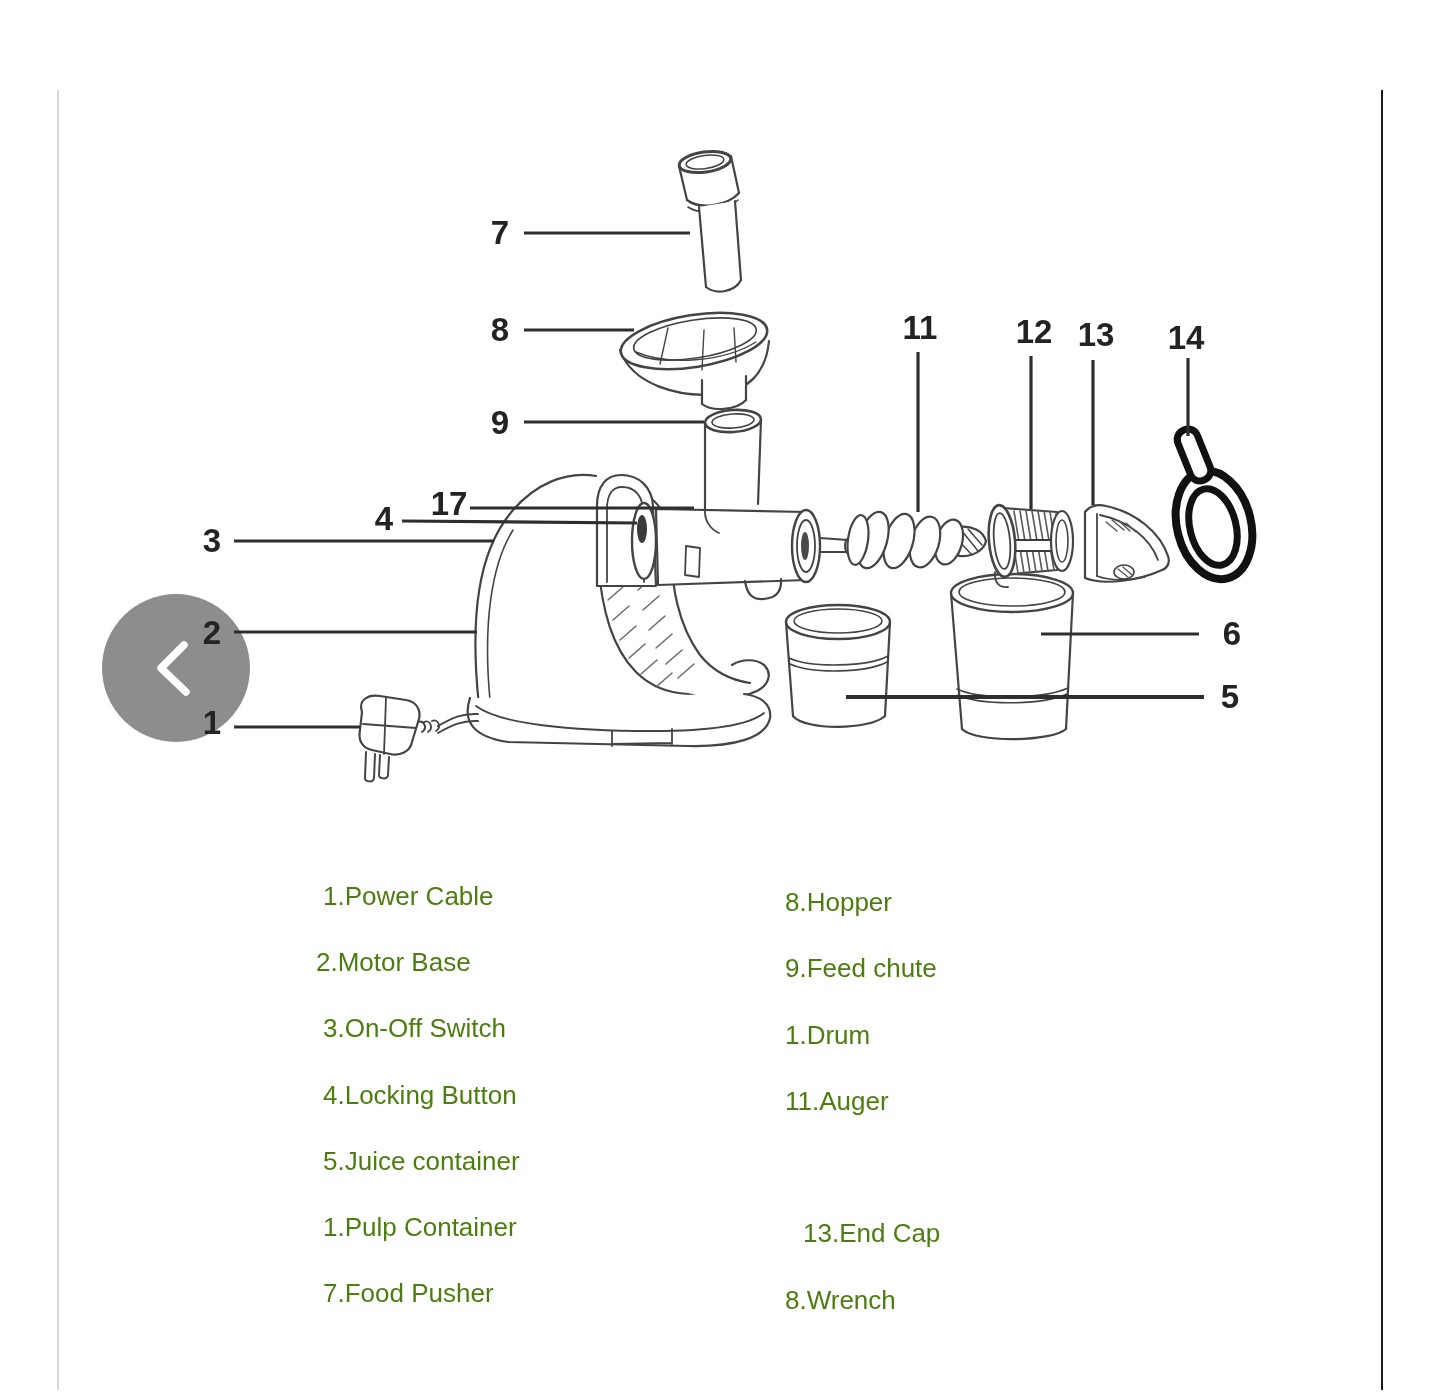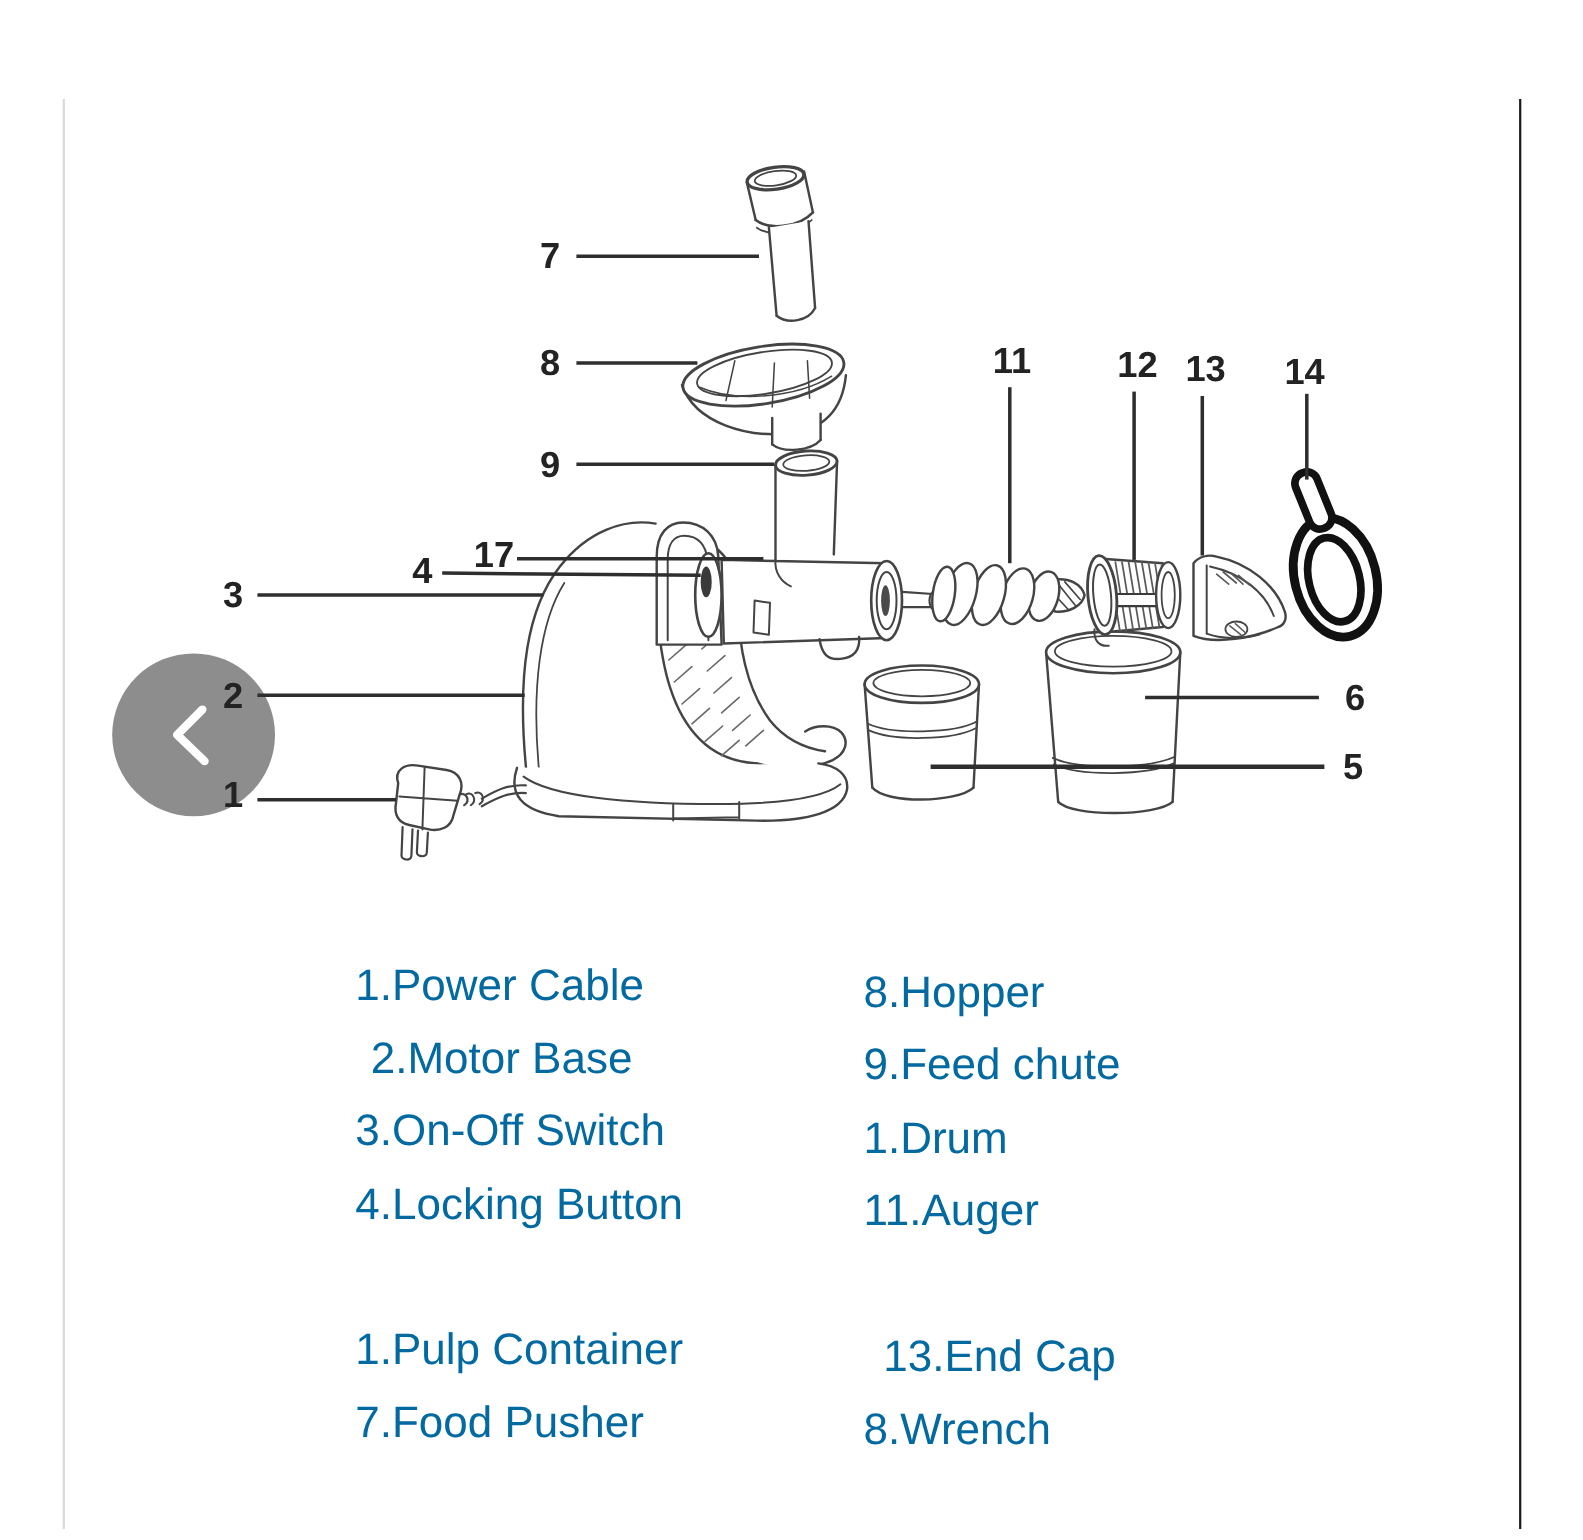--- a/index.html
+++ b/index.html
@@ -5,21 +5,21 @@
   html,body{margin:0;padding:0;background:#ffffff;}
   .page{position:relative;width:1439px;height:1400px;background:#ffffff;overflow:hidden;
         font-family:"Liberation Sans","DejaVu Sans",sans-serif;}
   .card{position:absolute;left:57px;top:90px;width:1322px;height:1300px;background:#ffffff;
         border-left:2px solid #d9d9d9;border-right:2px solid #1a1a1a;}
   .back-btn{position:absolute;left:102px;top:594px;width:148px;height:148px;border-radius:50%;
         background:#8d8d8d;border:none;padding:0;cursor:pointer;z-index:2;}
   .art{position:absolute;left:0;top:0;width:1439px;height:1400px;z-index:3;pointer-events:none;}
   .co{position:absolute;transform:translate(-50%,-50%);font-size:33px;font-weight:700;color:#232323;
         z-index:4;white-space:nowrap;pointer-events:none;}
-  .leg{position:absolute;font-size:40px;color:#0369a1;line-height:36px;white-space:nowrap;z-index:4;}
+  .leg{position:absolute;font-size:26px;color:#4d7c0f;line-height:36px;white-space:nowrap;z-index:4;}
 </style>
 </head>
 <body>
 
 <div class="page">
 
   <div class="card"></div>
 
   <button class="back-btn" aria-label="previous">
     <svg width="148" height="148" viewBox="0 0 148 148">
@@ -219,23 +219,24 @@
   <div class="co" style="left:212px;top:633px">2</div>
   <div class="co" style="left:212px;top:723px">1</div>
   <div class="co" style="left:920px;top:328px">11</div>
   <div class="co" style="left:1034px;top:332px">12</div>
   <div class="co" style="left:1096px;top:335px">13</div>
   <div class="co" style="left:1186px;top:338px">14</div>
   <div class="co" style="left:1232px;top:634px">6</div>
   <div class="co" style="left:1230px;top:697px">5</div>
 
   <div class="leg" style="left:323px;top:878px">1.Power Cable</div>
-  <div class="leg" style="left:337px;top:944px">2.Motor Base</div>
+  <div class="leg" style="left:316px;top:944px">2.Motor Base</div>
   <div class="leg" style="left:323px;top:1010px">3.On-Off Switch</div>
   <div class="leg" style="left:323px;top:1077px">4.Locking Button</div>
+  <div class="leg" style="left:323px;top:1143px">5.Juice container</div>
   <div class="leg" style="left:323px;top:1209px">1.Pulp Container</div>
   <div class="leg" style="left:323px;top:1275px">7.Food Pusher</div>
 
   <div class="leg" style="left:785px;top:884px">8.Hopper</div>
   <div class="leg" style="left:785px;top:950px">9.Feed chute</div>
   <div class="leg" style="left:785px;top:1017px">1.Drum</div>
   <div class="leg" style="left:785px;top:1083px">11.Auger</div>
   <div class="leg" style="left:803px;top:1215px">13.End Cap</div>
   <div class="leg" style="left:785px;top:1282px">8.Wrench</div>
 

